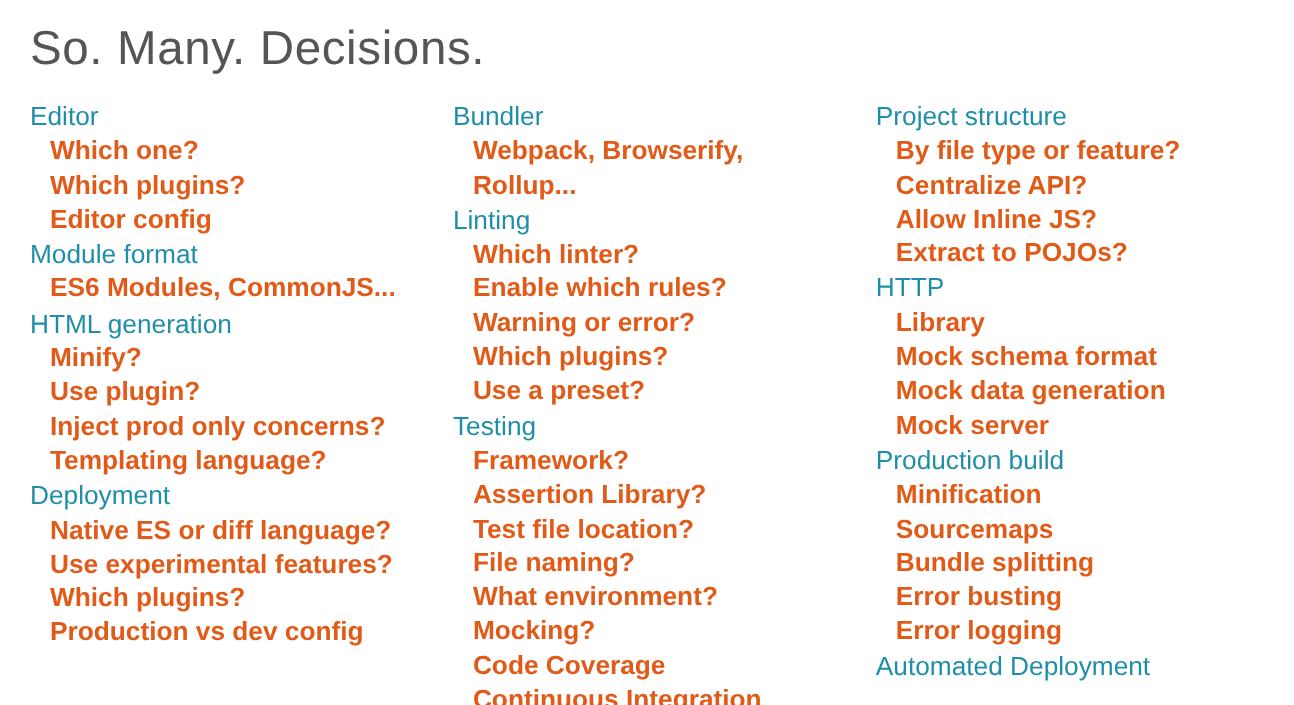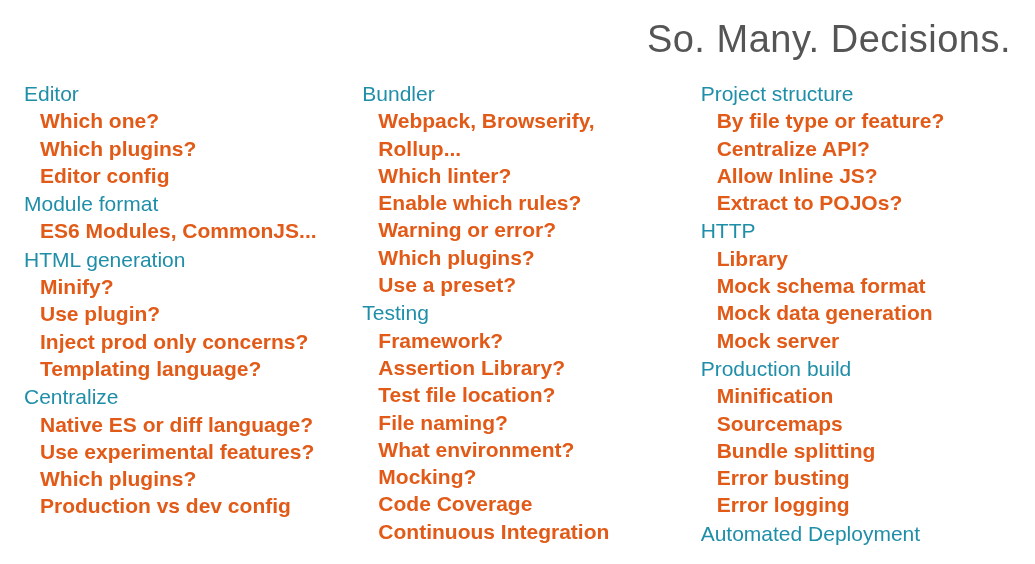--- a/index.html
+++ b/index.html
@@ -5,21 +5,21 @@
     * { margin: 0; padding: 0; box-sizing: border-box; }
     body {
       font-family: -apple-system, BlinkMacSystemFont, "Segoe UI", Helvetica, Arial, sans-serif;
       background: #ffffff;
       width: 1035px;
       height: 564px;
       padding: 18px 24px;
       color: #333;
     }
     .title {
-      text-align: right;
+      text-align: left;
       font-size: 38px;
       font-weight: 300;
       color: #555;
       margin-bottom: 18px;
       letter-spacing: 0.5px;
     }
     .columns {
       display: flex;
       gap: 28px;
     }
@@ -51,29 +51,30 @@
       <div class="item">Which one?</div>
       <div class="item">Which plugins?</div>
       <div class="item">Editor config</div>
       <div class="heading">Module format</div>
       <div class="item">ES6 Modules, CommonJS...</div>
       <div class="heading">HTML generation</div>
       <div class="item">Minify?</div>
       <div class="item">Use plugin?</div>
       <div class="item">Inject prod only concerns?</div>
       <div class="item">Templating language?</div>
-      <div class="heading">Centralize</div>
+      <div class="heading">Deployment</div>
       <div class="item">Native ES or diff language?</div>
       <div class="item">Use experimental features?</div>
       <div class="item">Which plugins?</div>
       <div class="item">Production vs dev config</div>
     </div>
     <div class="col">
       <div class="heading">Bundler</div>
       <div class="item">Webpack, Browserify, Rollup...</div>
+      <div class="heading">Linting</div>
       <div class="item">Which linter?</div>
       <div class="item">Enable which rules?</div>
       <div class="item">Warning or error?</div>
       <div class="item">Which plugins?</div>
       <div class="item">Use a preset?</div>
       <div class="heading">Testing</div>
       <div class="item">Framework?</div>
       <div class="item">Assertion Library?</div>
       <div class="item">Test file location?</div>
       <div class="item">File naming?</div>

